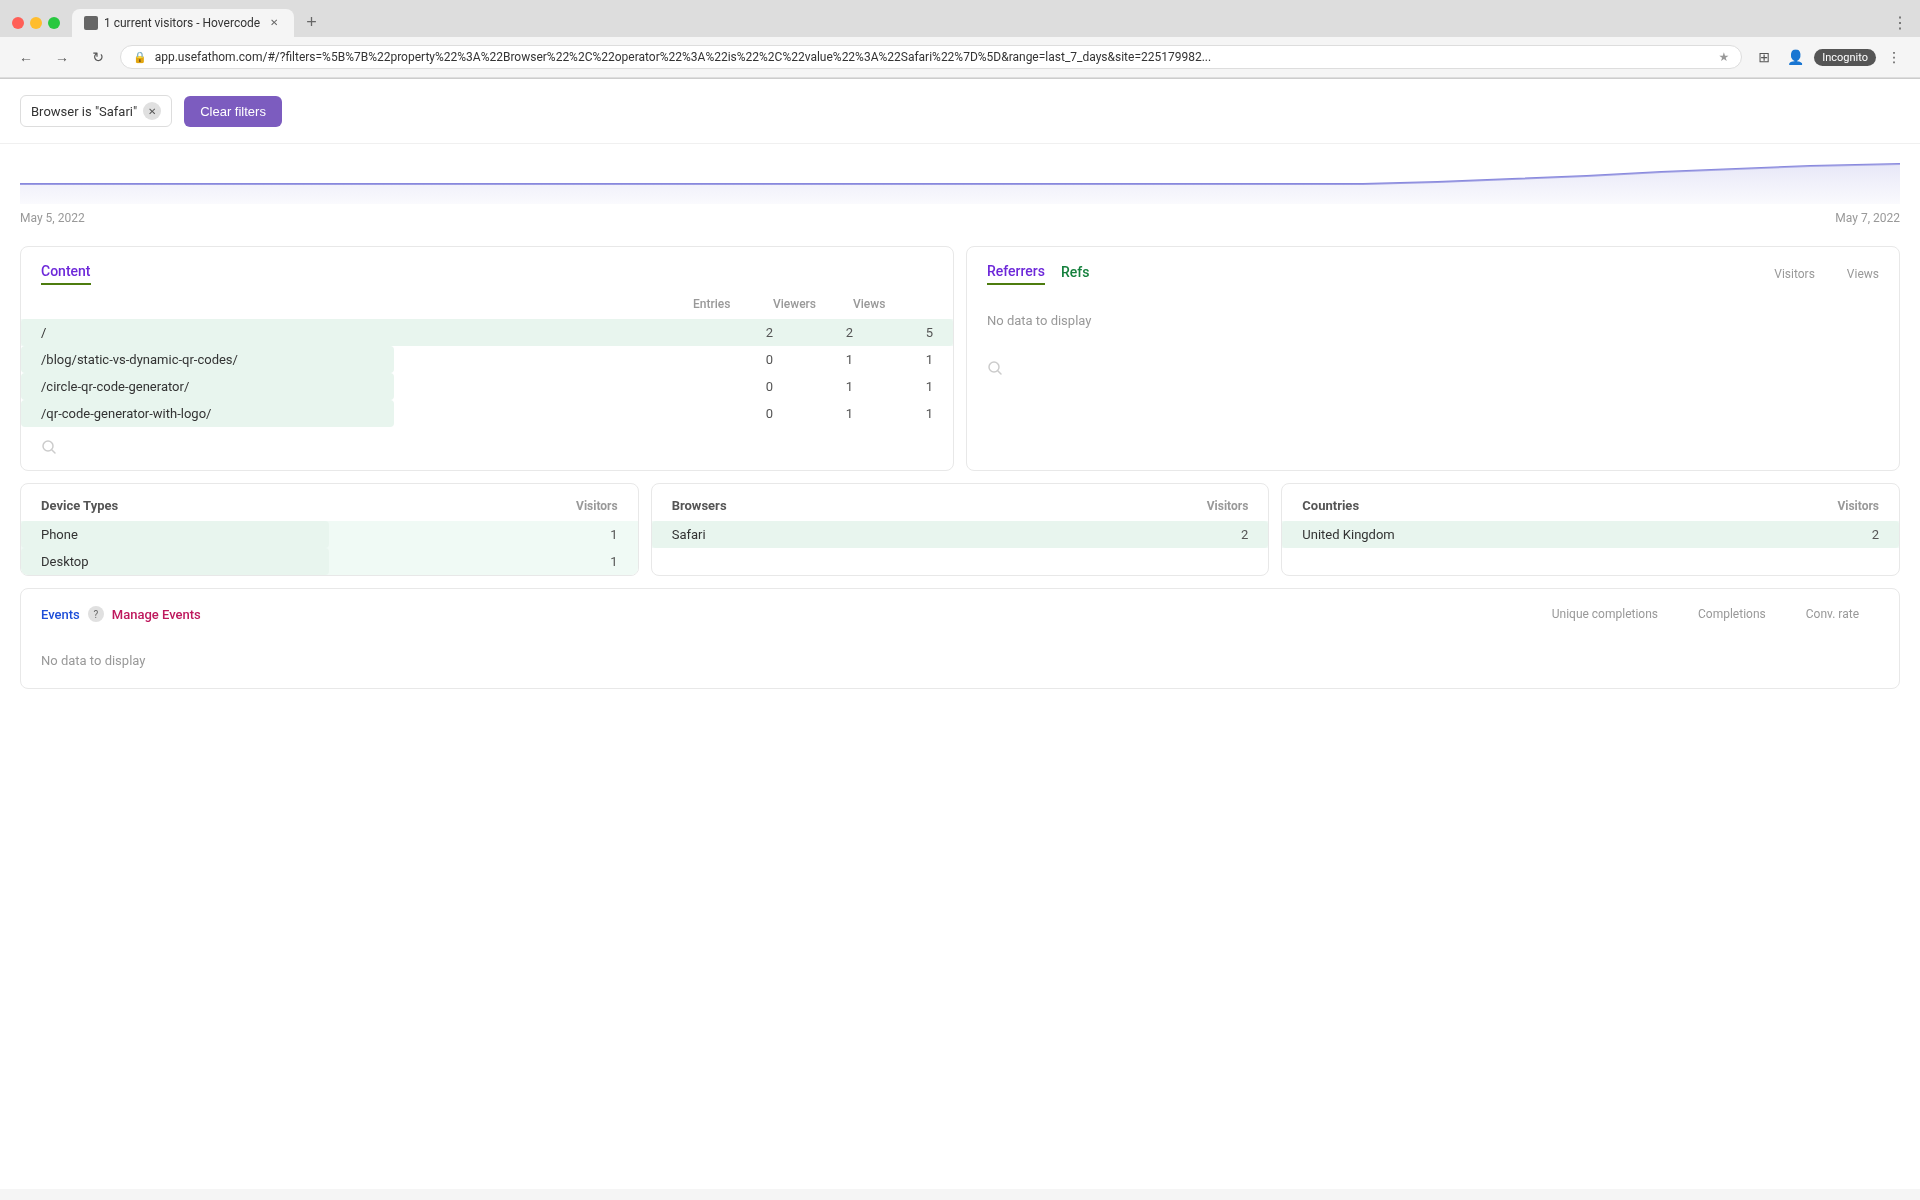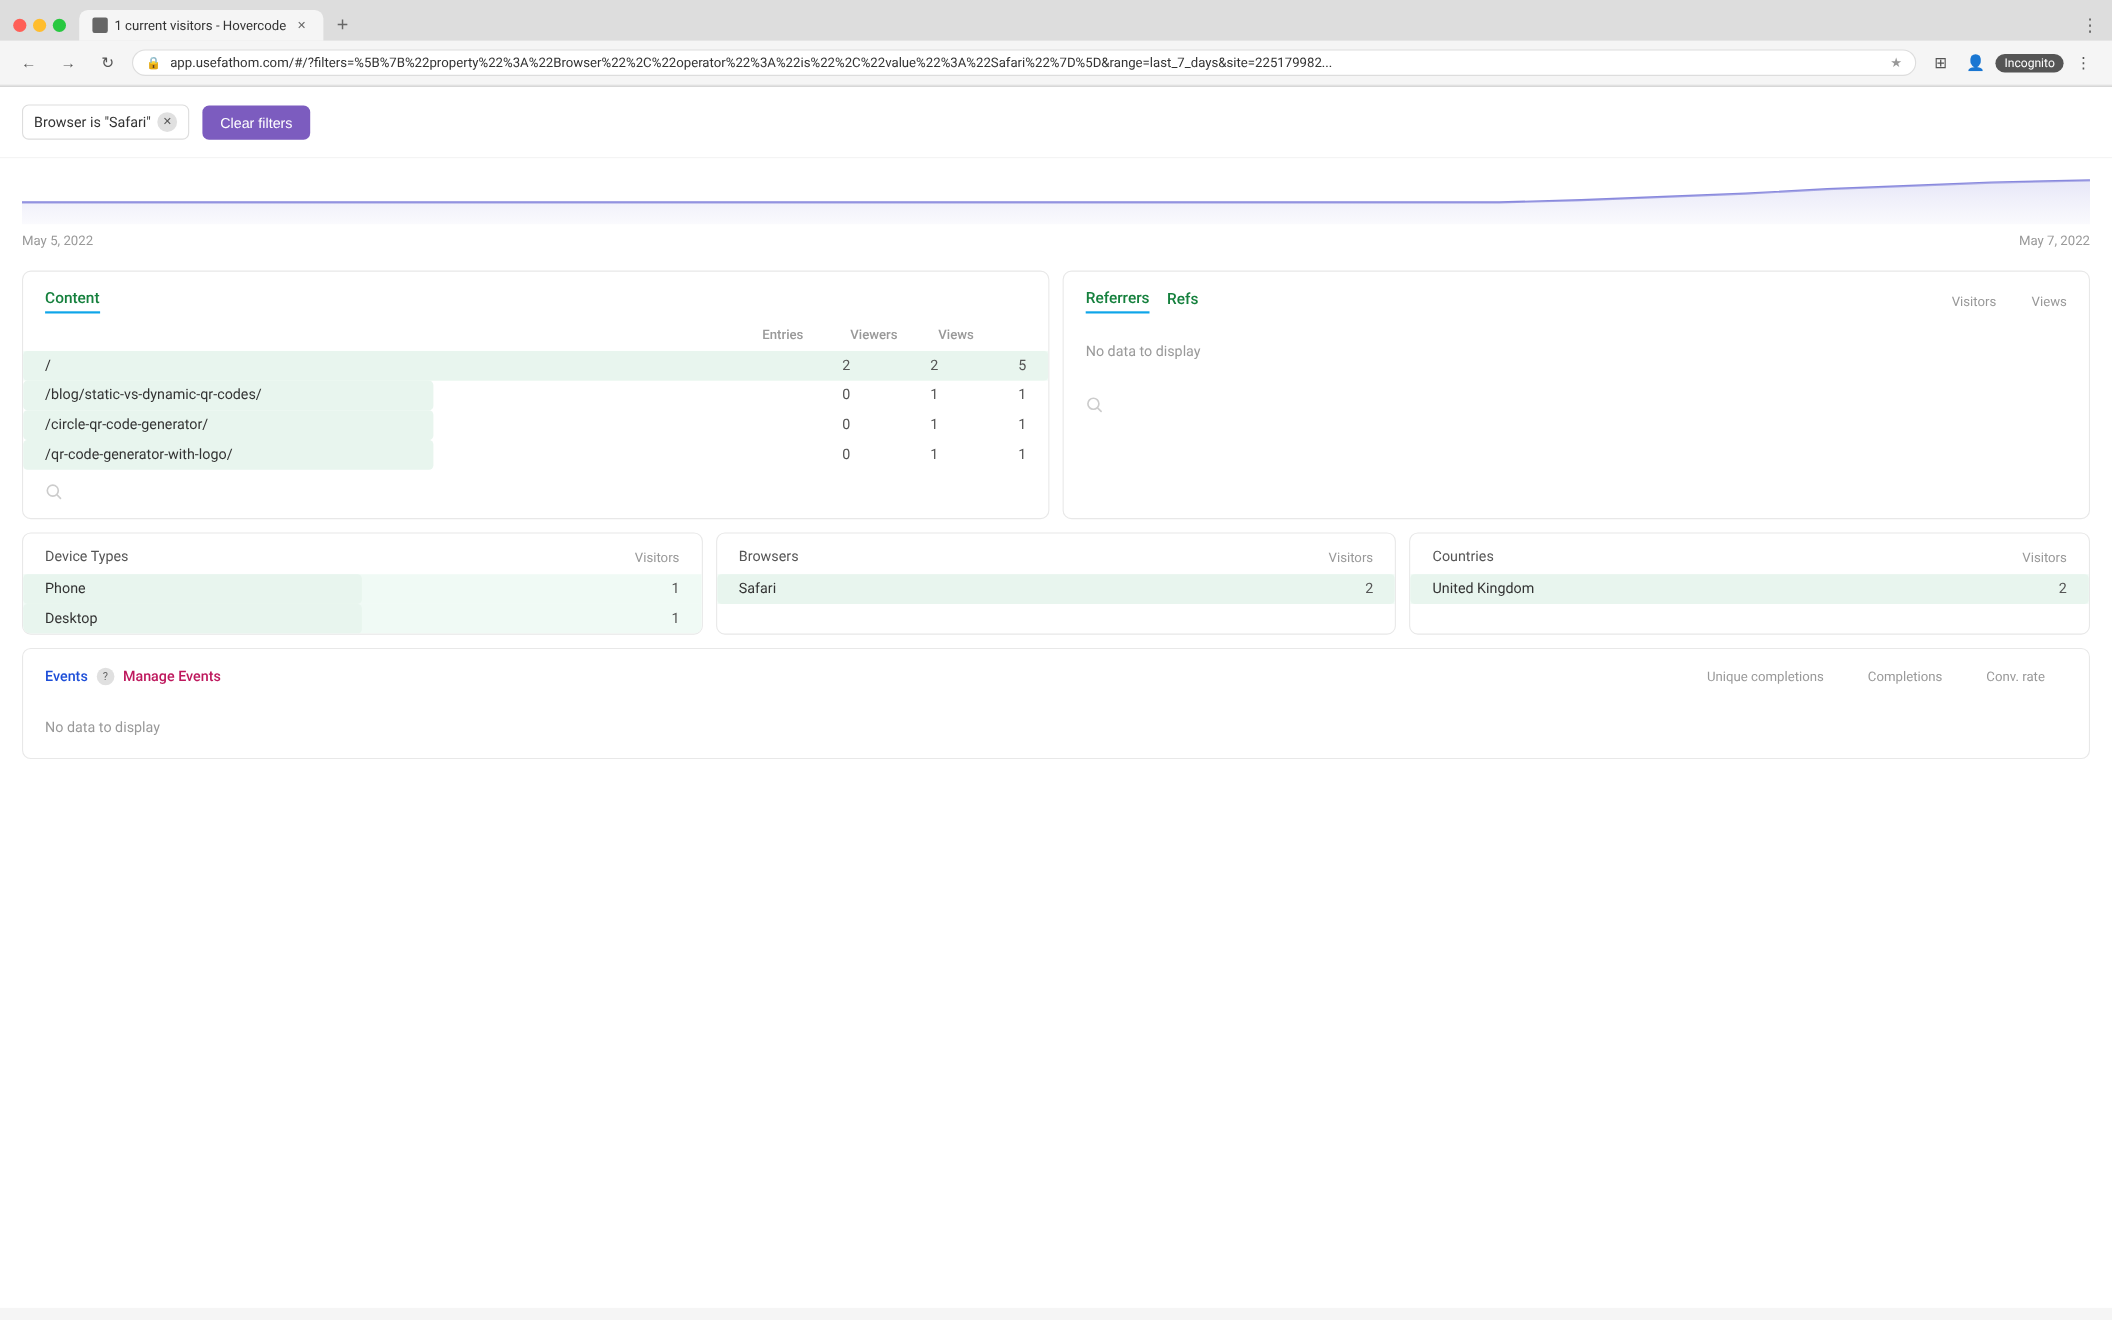--- a/index.html
+++ b/index.html
@@ -234,22 +234,22 @@
       gap: 16px;
     }
     .panel-tab {
       font-size: 14px;
       font-weight: 500;
       color: #15803d;
       cursor: pointer;
       padding-bottom: 4px;
     }
     .panel-tab.active {
-      color: #15803d;
-      border-bottom: 2px solid #0ea5e9;
+      color: #6d28d9;
+      border-bottom: 2px solid #4d7c0f;
     }
     .panel-cols {
       display: flex;
       padding: 4px 20px 8px;
       font-size: 12px;
       color: #999;
       font-weight: 500;
     }
     .panel-col-main { flex: 1; }
     .panel-col-num { width: 80px; text-align: left; }
@@ -323,21 +323,21 @@
       border-radius: 8px;
       overflow: hidden;
     }
 
     .sub-panel-header {
       display: flex;
       align-items: center;
       justify-content: space-between;
       padding: 14px 20px 8px;
       font-size: 13px;
-      font-weight: 400;
+      font-weight: 700;
       color: #555;
     }
     .sub-panel-col { color: #999; font-size: 12px; }
 
     
     .events-panel {
       margin: 0 20px;
       background: white;
       border: 1px solid #e8e8e8;
       border-radius: 8px;

